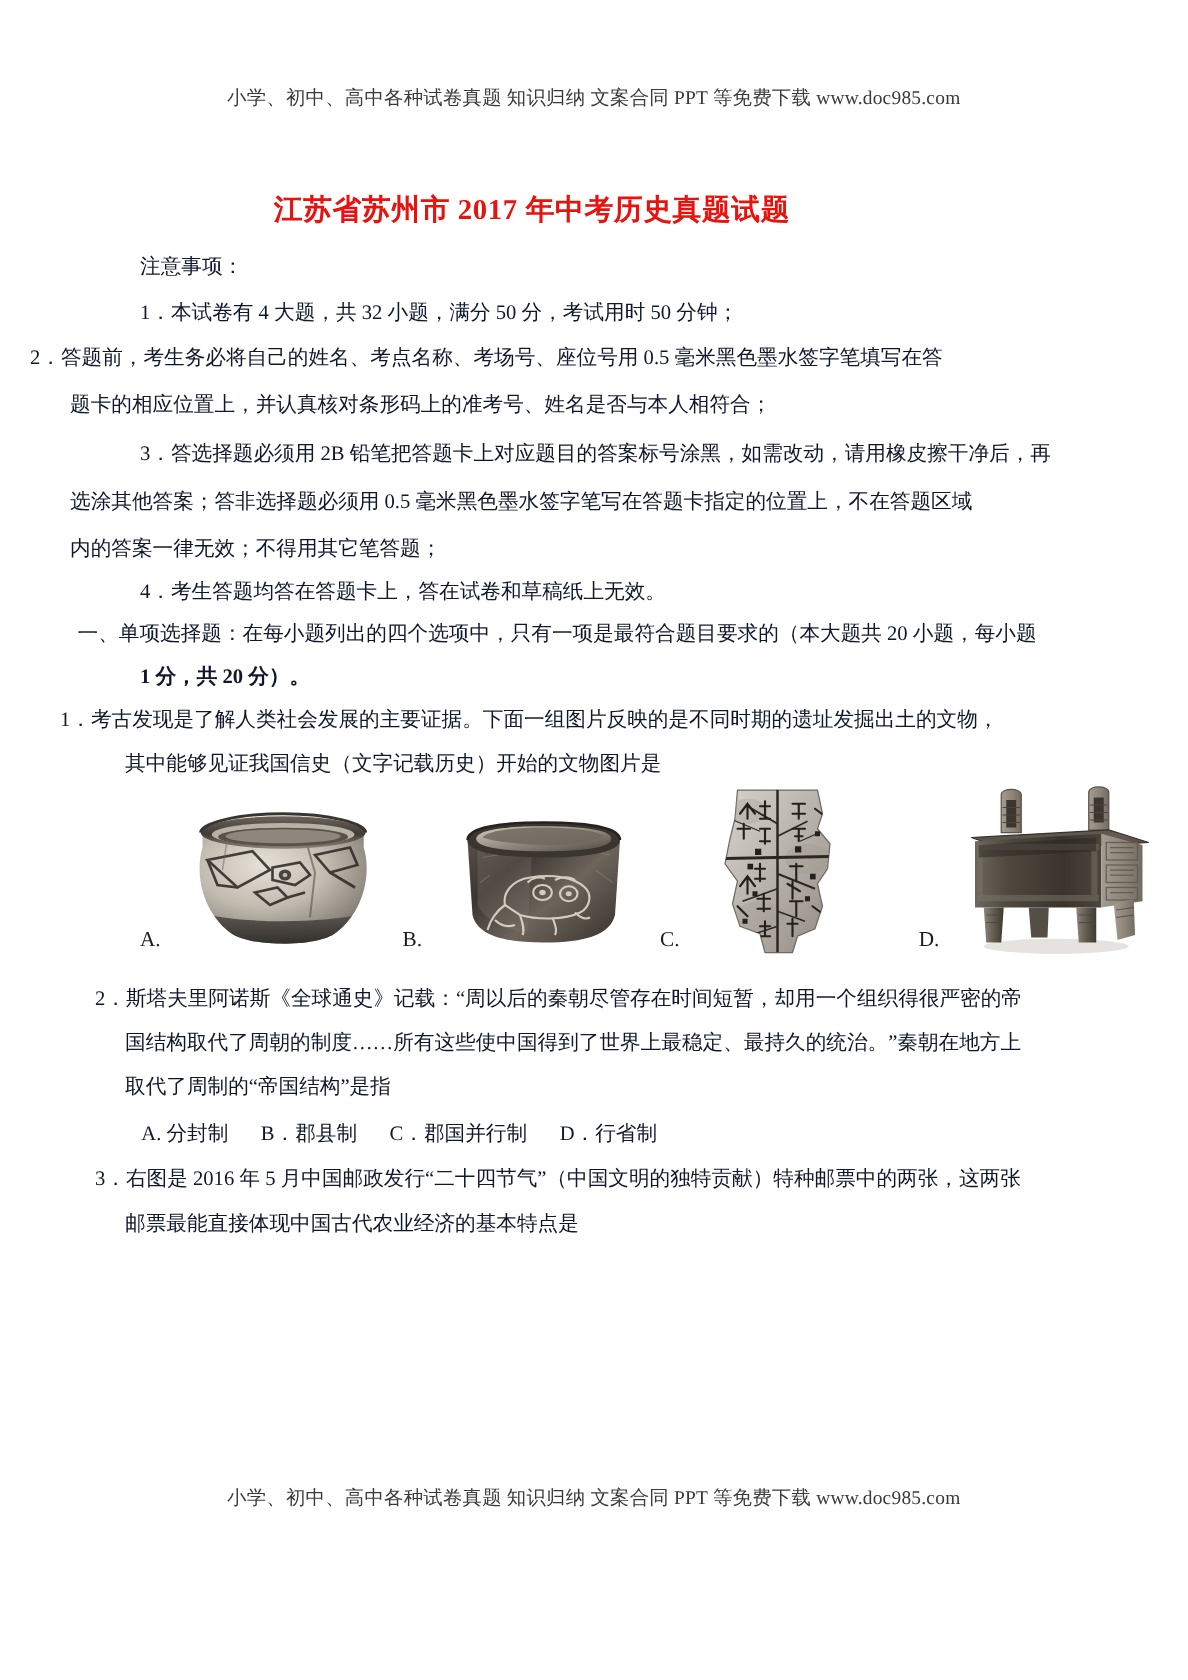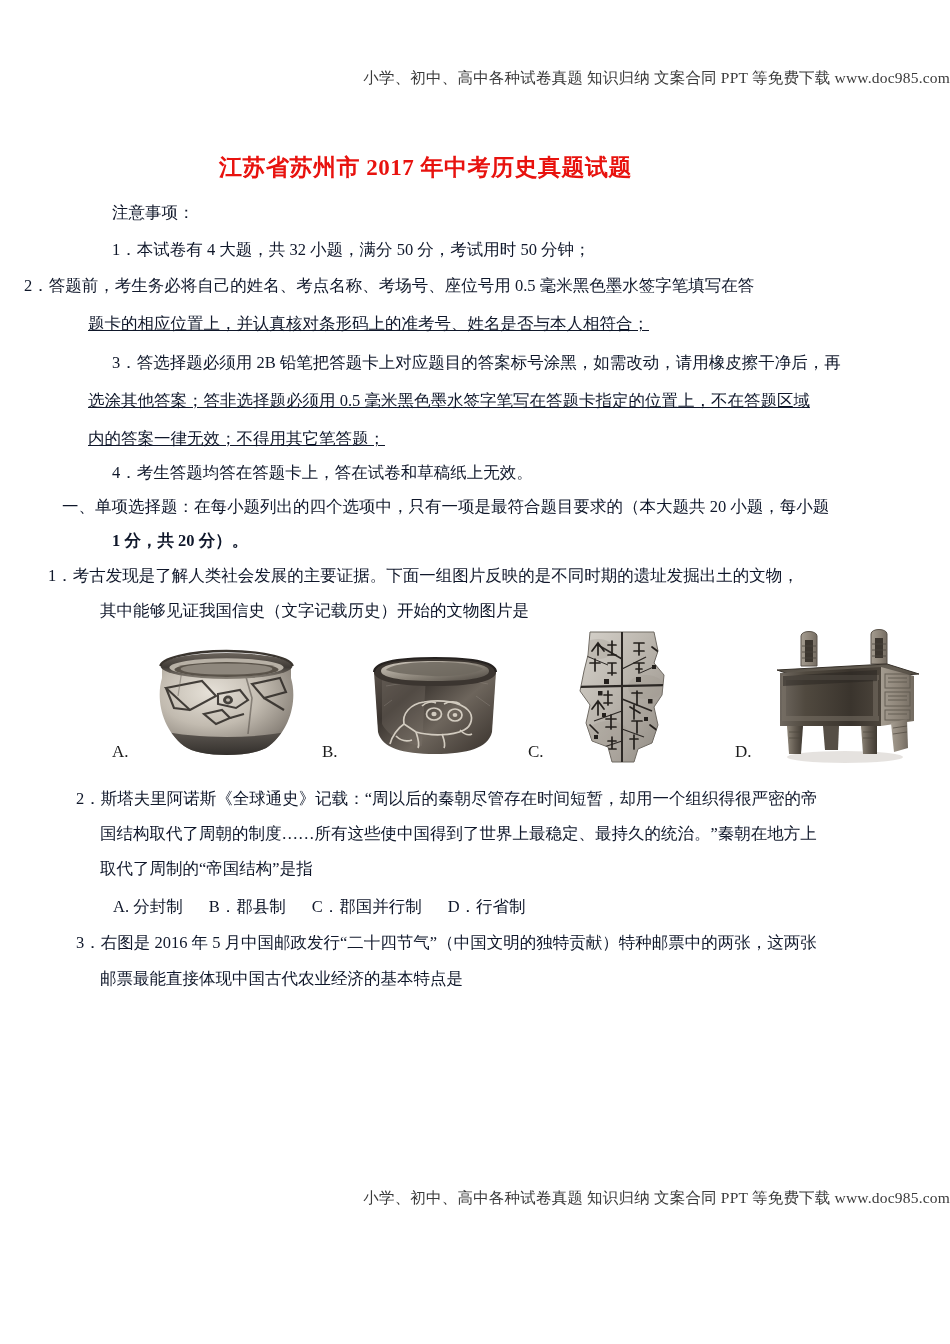--- a/index.html
+++ b/index.html
@@ -22,21 +22,21 @@
     width: 950px;
     height: 1344px;
     background: #fff;
   }
 
   
   .watermark {
     position: absolute;
     left: 0;
     width: 950px;
-    text-align: right;
+    text-align: center;
     font-size: 15.5px;
     letter-spacing: 0.2px;
     color: #3a3a3a;
     white-space: nowrap;
   }
   .wm-top  { top: 68px; }
   .wm-bot  { top: 1188px; }
 
   
   .doc-title {
@@ -61,21 +61,21 @@
 
   .para {
     font-size: 16.5px;
     line-height: 1.0;
     color: #0f172a;
     margin: 0;
     padding: 0;
     white-space: nowrap;
   }   
   .ind-note { padding-left: 112px; }
-  .ind-cont { padding-left: 88px; text-decoration: underline; } 
+  .ind-cont { padding-left: 56px; } 
   .ind-sec { padding-left: 62px; }   
   .ind-sec2{ padding-left: 112px; }  
   .ind-q   { padding-left: 76px; }   
   .ind-qc  { padding-left: 100px; }  
   .ind-opt { padding-left: 113px; text-align: center; }  
 
   
   .figure-row {
     position: absolute;
     left: 0;

